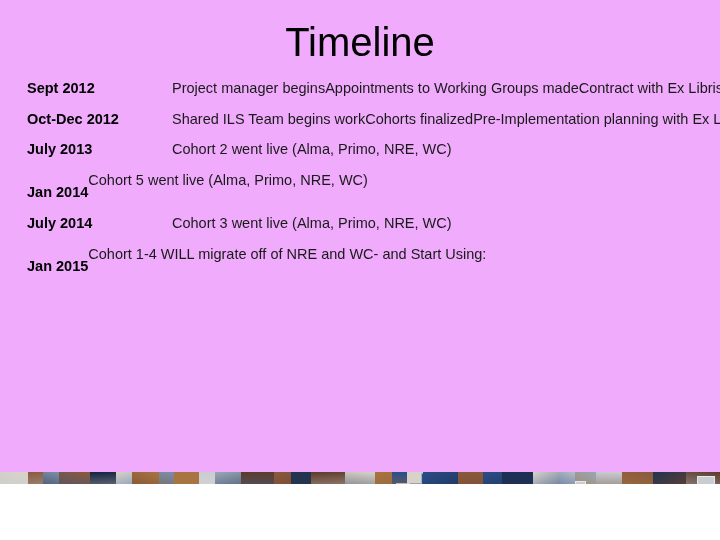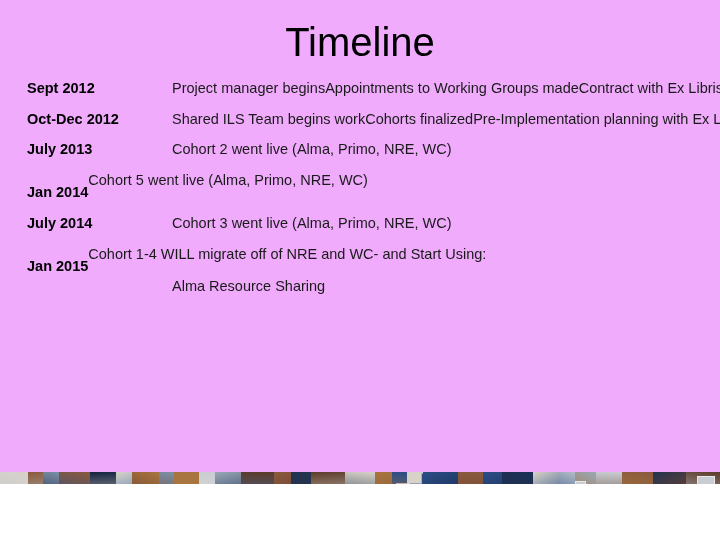--- a/index.html
+++ b/index.html
@@ -155,21 +155,20 @@
         <div class="tl-line"><span class="tl-label tabbed">July 2013</span><span class="tl-desc-block"><span class="tl-line tl-desc">Cohort 2 went live (Alma, Primo, NRE, WC)</span></span></div>
       </div>
       <div class="tl-row gap">
         <div class="tl-line"><span class="tl-label tight">Jan 2014</span><span class="tl-desc-block"><span class="tl-line tl-desc">Cohort 5 went live (Alma, Primo, NRE, WC)</span></span></div>
       </div>
       <div class="tl-row gap">
         <div class="tl-line"><span class="tl-label tabbed">July 2014</span><span class="tl-desc-block"><span class="tl-line tl-desc">Cohort 3 went live (Alma, Primo, NRE, WC)</span></span></div>
       </div>
       <div class="tl-row gap">
         <div class="tl-line"><span class="tl-label tight">Jan 2015</span><span class="tl-desc-block"><span class="tl-line tl-desc">Cohort 1-4 WILL migrate off of NRE and WC- and Start Using:</span></span></div>
-        <div class="tl-cont">Alma Resource Sharing</div>
       </div>
     </div>
 
   <div class="photo-strip">
     <div class="tile-row">
         <div class="tile" style="background: linear-gradient(209deg, rgb(216, 210, 200) 0%, rgb(201, 204, 209) 55%, rgb(216, 210, 200) 100%); flex-basis: 30px;">
           <div class="overlay" style="width: 21px; height: 24px; left: 1px; top: 43px; background: rgb(111, 66, 48);"></div>
         </div>
         <div class="tile" style="background: linear-gradient(173deg, rgb(138, 90, 60) 0%, rgb(180, 188, 198) 55%, rgb(43, 77, 134) 100%); flex-basis: 16px;"></div>
         <div class="tile" style="background: linear-gradient(194deg, rgb(123, 143, 166) 0%, rgb(20, 35, 63) 55%, rgb(224, 220, 212) 100%); flex-basis: 17px;"></div>

